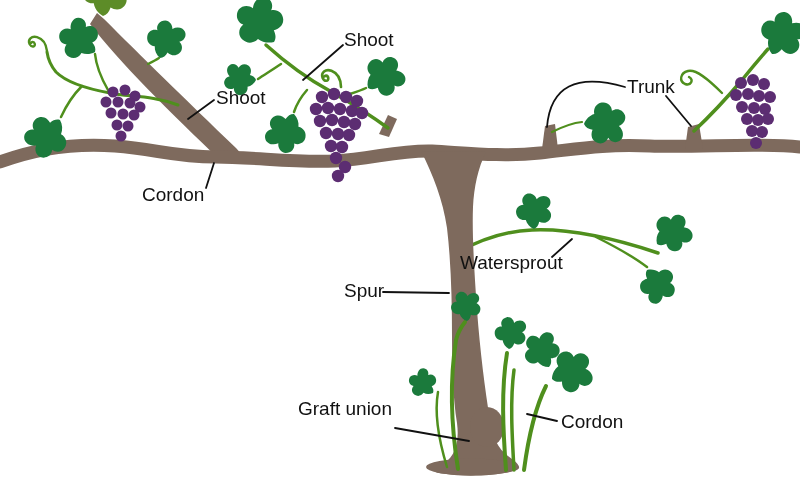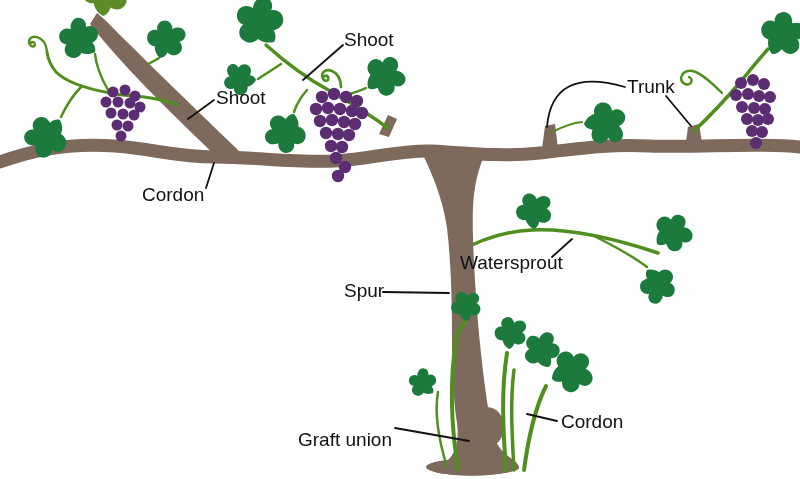--- a/index.html
+++ b/index.html
@@ -179,15 +179,15 @@
     <path class="leader" d="M557,421 L527,414"></path>
   </g>
 </svg>
 
   <div class="label" style="left:344px;top:30px">Shoot</div>
   <div class="label" style="left:216px;top:88px">Shoot</div>
   <div class="label" style="left:142px;top:185px">Cordon</div>
   <div class="label" style="left:627px;top:77px">Trunk</div>
   <div class="label" style="left:460px;top:253px">Watersprout</div>
   <div class="label" style="left:344px;top:281px">Spur</div>
-  <div class="label" style="left:298px;top:430px">Graft union</div>
+  <div class="label" style="left:298px;top:399px">Graft union</div>
   <div class="label" style="left:561px;top:412px">Cordon</div>
 </div>
 
 </body></html>

